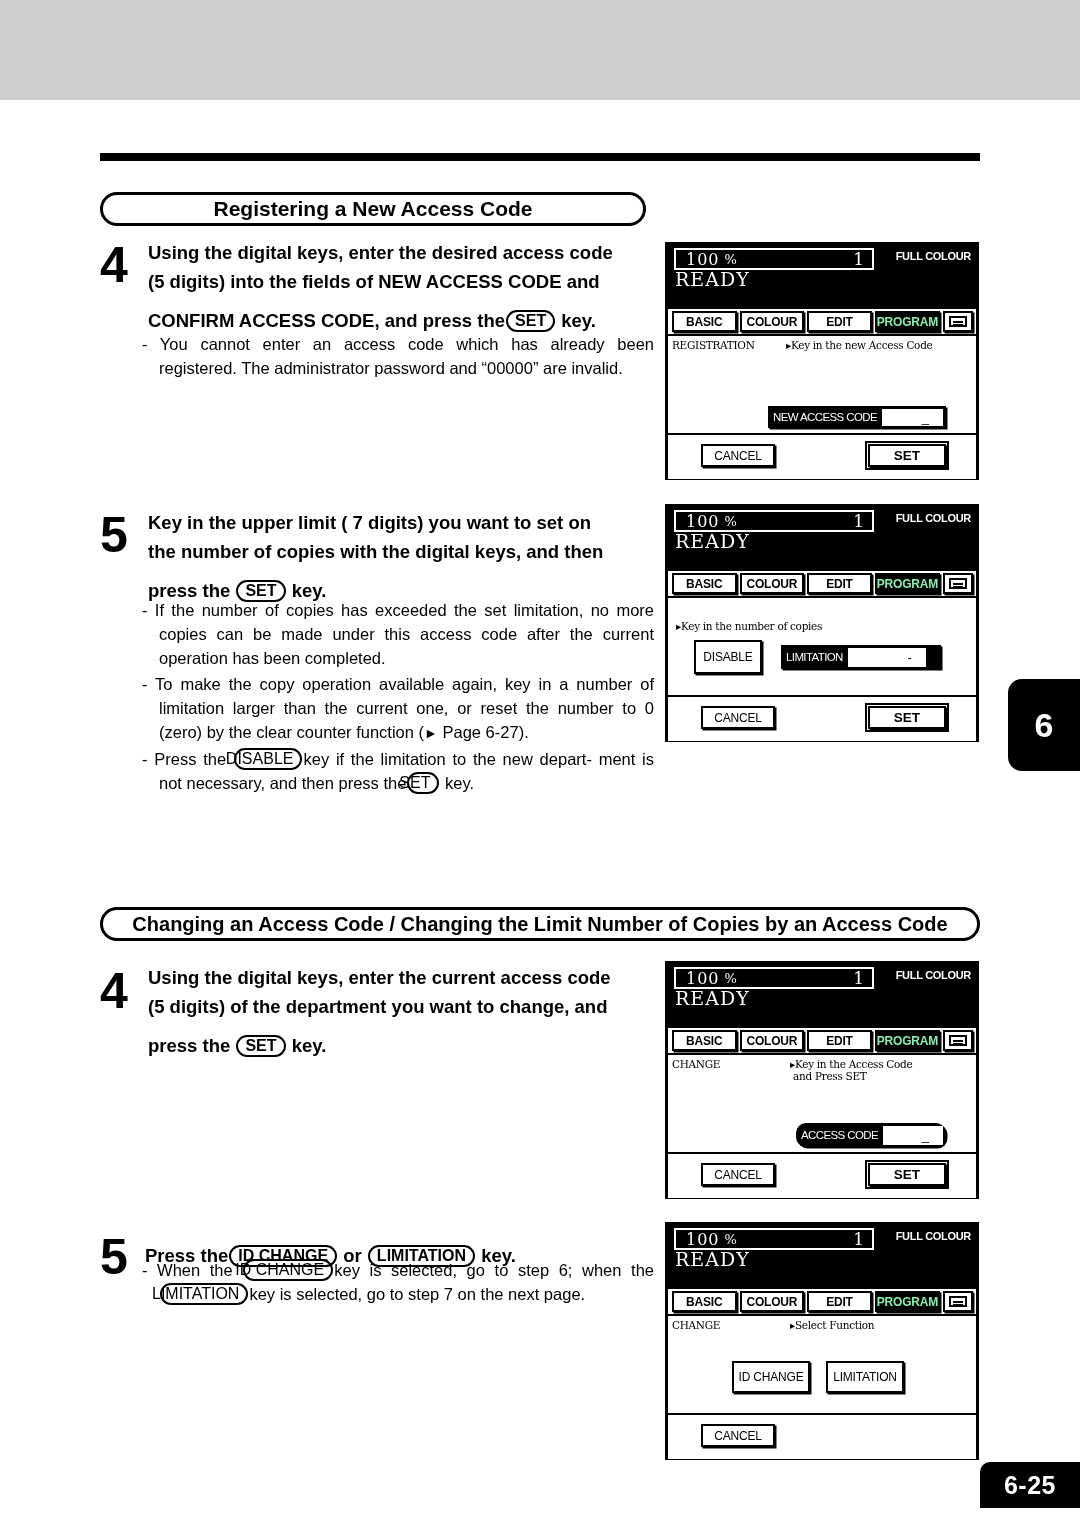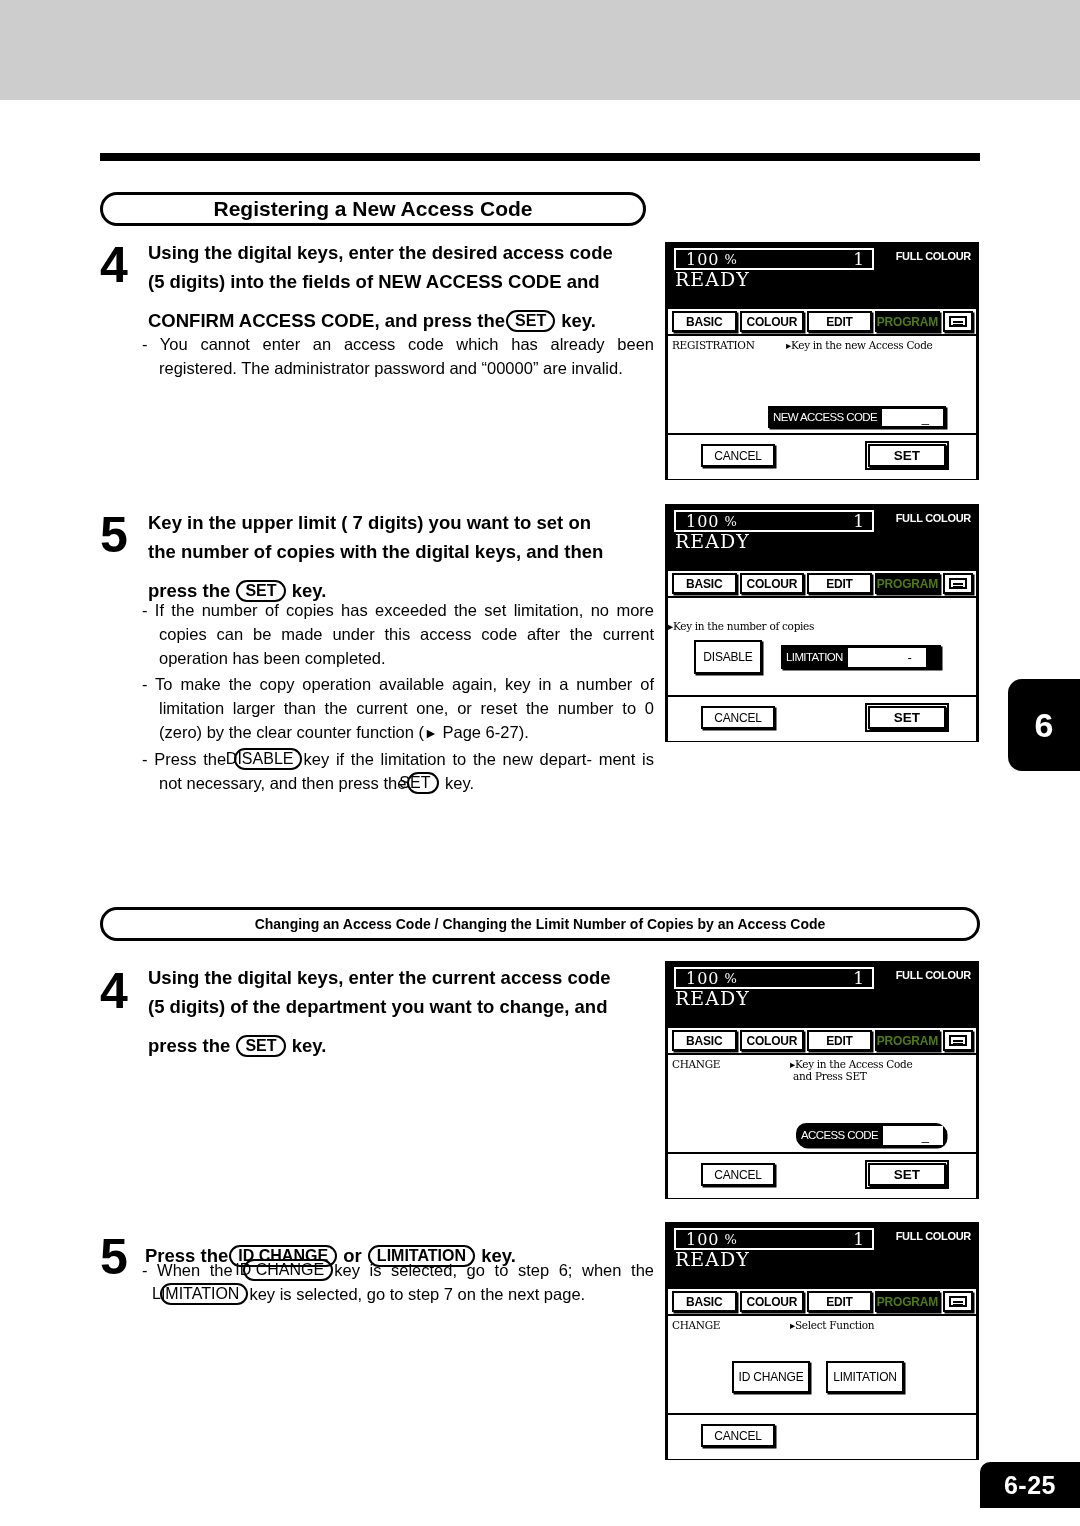--- a/index.html
+++ b/index.html
@@ -65,21 +65,21 @@
     height: 34px;
     display: flex;
     align-items: center;
     justify-content: center;
     font-size: 21px;
     font-weight: bold;
     box-sizing: border-box;
     background: #fff;
   }
   #pill-1 { left: 100px; top: 192px; width: 546px; }
-  #pill-2 { left: 100px; top: 907px; width: 880px; font-size: 14px; text-align: right; }
+  #pill-2 { left: 100px; top: 907px; width: 880px; font-size: 20px; text-align: right; }
   .step-num {
     position: absolute;
     font-size: 50px;
     font-weight: bold;
     line-height: 1;
     letter-spacing: -1px;
   }
   .step-head {
     position: absolute;
     font-size: 18.5px;
@@ -188,21 +188,21 @@
     justify-content: center;
     font-size: 12px;
     font-weight: bold;
     font-family: "Liberation Sans", sans-serif;
     letter-spacing: -0.2px;
     flex: 1;
     background: #fff;
     color: #000;
     box-shadow: 1.5px 1.5px 0 #000;
   }
-  .lcd-tab.active { background: #000; color: #4d7c0f; }
+  .lcd-tab.active { background: #000; color: #86efac; }
   .lcd-tab.icon { flex: 0 0 30px; }
   .tab-icon-glyph {
     width: 18px; height: 11px;
     border: 2px solid #000;
     box-sizing: border-box;
     position: relative;
     background: #fff;
   }
   .tab-icon-glyph::after {
     content: "";
@@ -390,21 +390,21 @@
   <div class="lcd-tabs">
     <div class="lcd-tab">BASIC</div>
     <div class="lcd-tab">COLOUR</div>
     <div class="lcd-tab">EDIT</div>
     <div class="lcd-tab active">PROGRAM</div>
     <div class="lcd-tab icon">
         <span class="tab-icon-glyph"></span>
       </div>
   </div>
   <div class="lcd-body">
-    <div class="lcd-msg" style="left:0; top:22px;">▸Key in the number of copies</div>
+    <div class="lcd-msg" style="left:8px; top:22px;">▸Key in the number of copies</div>
     <div class="btn btn-soft" style="left:26px; top:42px; width:68px; height:34px;">DISABLE</div>
     <div class="fld" style="left:113px; top:47px; width:160px; height:24px;">
       <span class="lbl">LIMITATION</span>
       <span class="val" style="width:64px; height:19px;">-</span>
     </div>
     <div class="lcd-sep" style="bottom:43px;"></div>
     <div class="lcd-foot">
       <div class="btn btn-soft" style="left:33px; top:9px; width:74px; height:23px;">CANCEL</div>
       <div class="btn btn-bold emph" style="left:200px; top:9px; width:78px; height:23px;">SET</div>
     </div>

